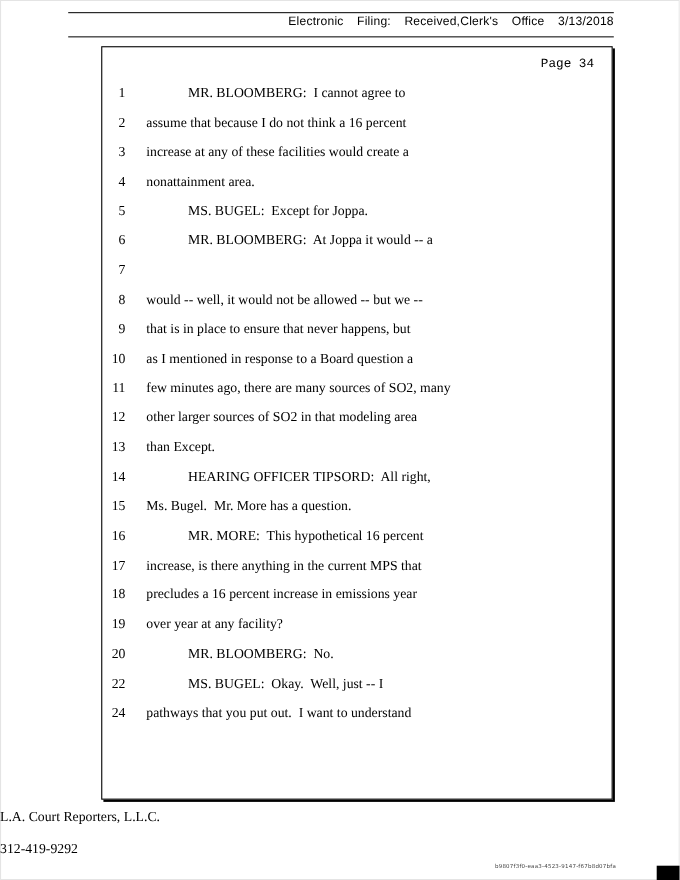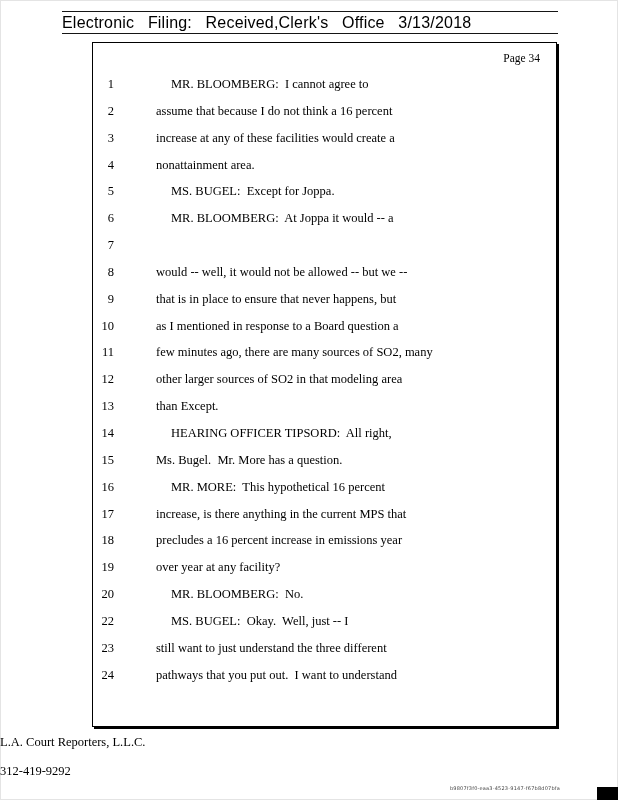--- a/index.html
+++ b/index.html
@@ -25,64 +25,65 @@
     height: 1px;
     background: #151515;
   }
   .rule-top { top: 11px; }
   .rule-bottom { top: 33px; }
   .header-text {
     position: absolute;
     top: 14px;
     left: 62px;
     width: 496px;
-    text-align: left;
+    text-align: right;
     font-family: "Liberation Sans", sans-serif;
-    font-size: 16px;
+    font-size: 11px;
     word-spacing: 9px;
     white-space: pre;
     letter-spacing: 0.2px;
   }
   
   .page-box {
     position: absolute;
     left: 92px;
     top: 42px;
     width: 463px;
     height: 683px;
     background: #ffffff;
     border: 1px solid #000;
     box-shadow: 2px 2px 0 #000;
   }
   .page-label {
     position: absolute;
     top: 9px;
     right: 16px;
     font-size: 11.5px;
+    font-family: Liberation Mono, monospace;
   }
   .lines {
     position: absolute;
     top: 33px;
     left: 0;
     right: 0;
   }
   .t-row {
     display: flex;
     height: 26.85px;
     align-items: flex-start;
     font-size: 12.5px;
     line-height: 16px;
   }
   .t-num {
     width: 21px;
     text-align: right;
     flex: none;
   }
   .t-text {
-    margin-left: 42px;
+    margin-left: 19px;
     white-space: pre;
   }
   .t-text.indent {
     margin-left: 57px;
   }
   
   .footer-company, .footer-phone {
     position: absolute;
     left: 0;
     width: 618px;
@@ -200,24 +201,20 @@
         </div>
         <div class="t-row">
           <span class="t-num">20</span>
           <span class="t-text indent">MR. BLOOMBERG:  No.</span>
         </div>
         <div class="t-row">
           <span class="t-num">22</span>
           <span class="t-text indent">MS. BUGEL:  Okay.  Well, just -- I</span>
         </div>
         <div class="t-row">
-          <span class="t-num">23</span>
-          <span class="t-text">still want to just understand the three different</span>
-        </div>
-        <div class="t-row">
           <span class="t-num">24</span>
           <span class="t-text">pathways that you put out.  I want to understand</span>
         </div>
       </div>
   </div>
 
   <div class="footer-company">L.A. Court Reporters, L.L.C.</div>
   <div class="footer-phone">312-419-9292</div>
 
   <div class="stamp-id">b9807f3f0-eaa3-4523-9147-f67b8d07bfa</div>

